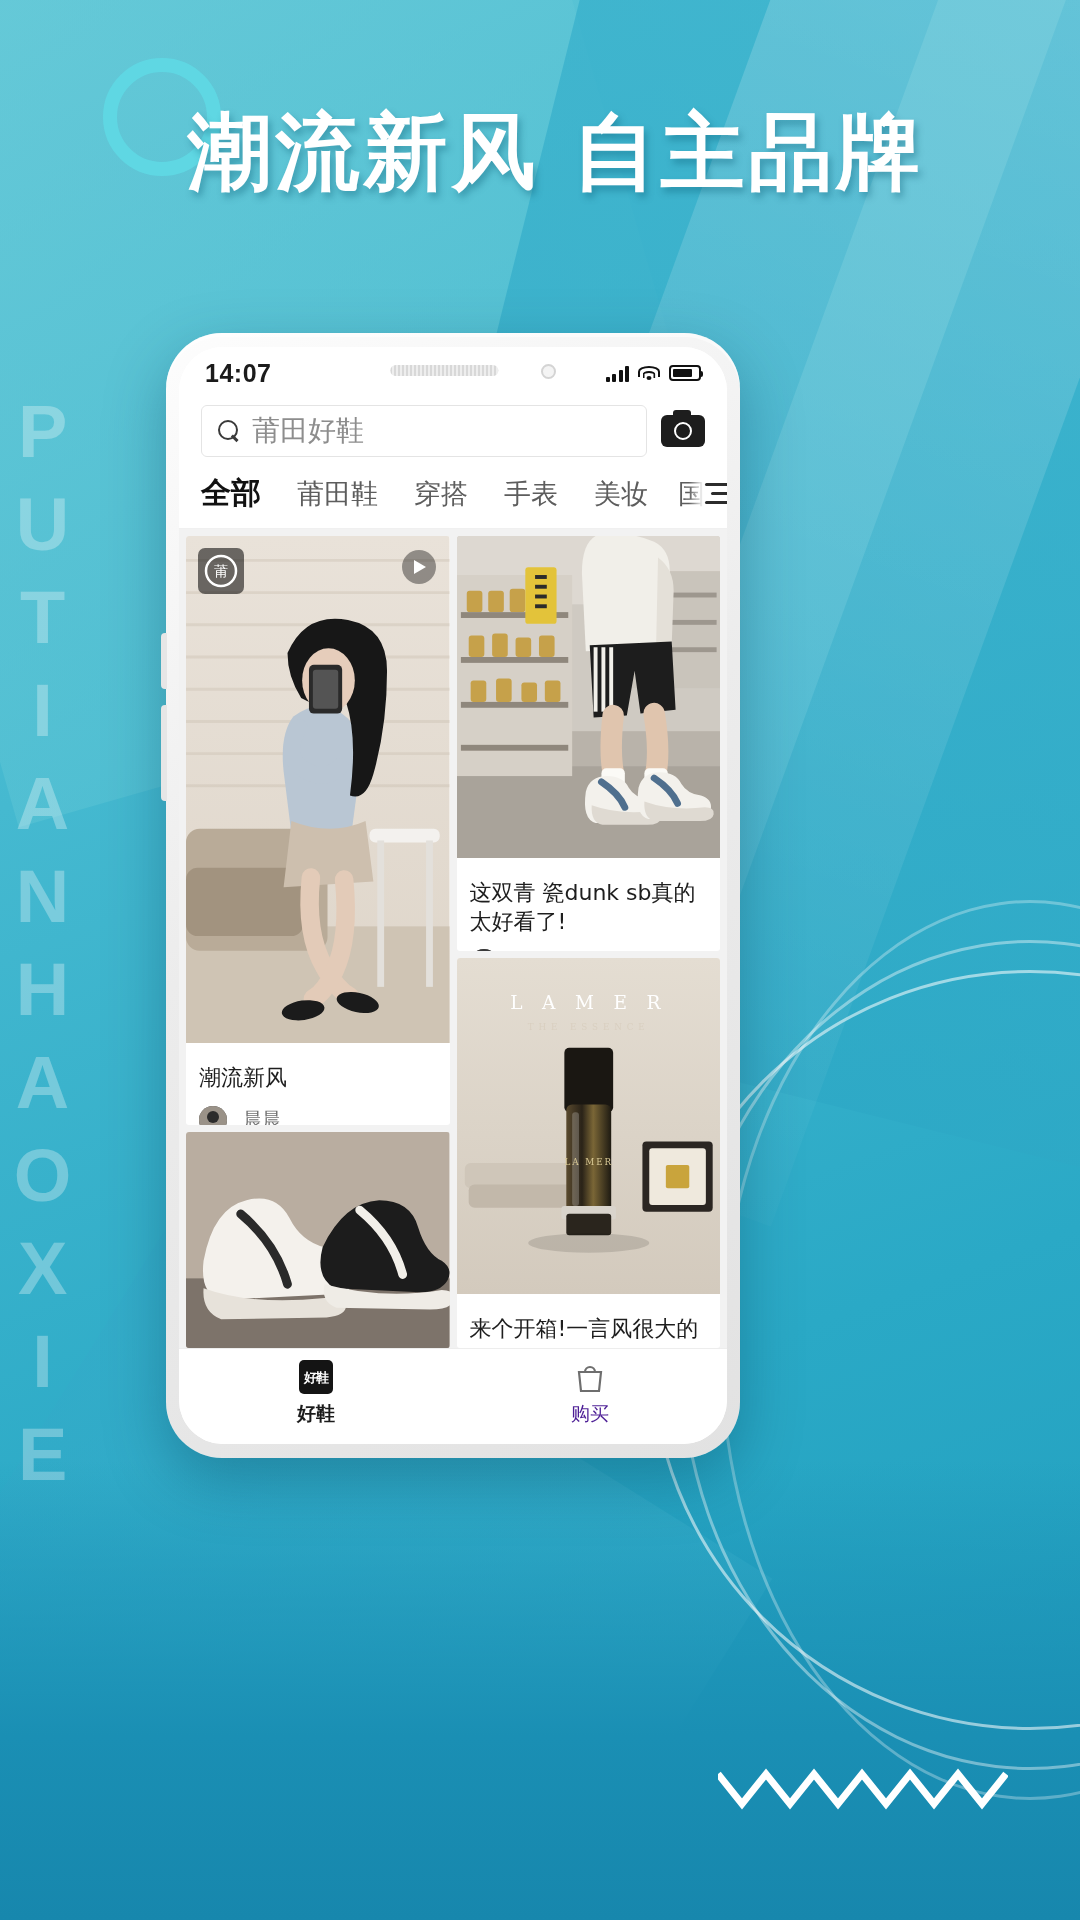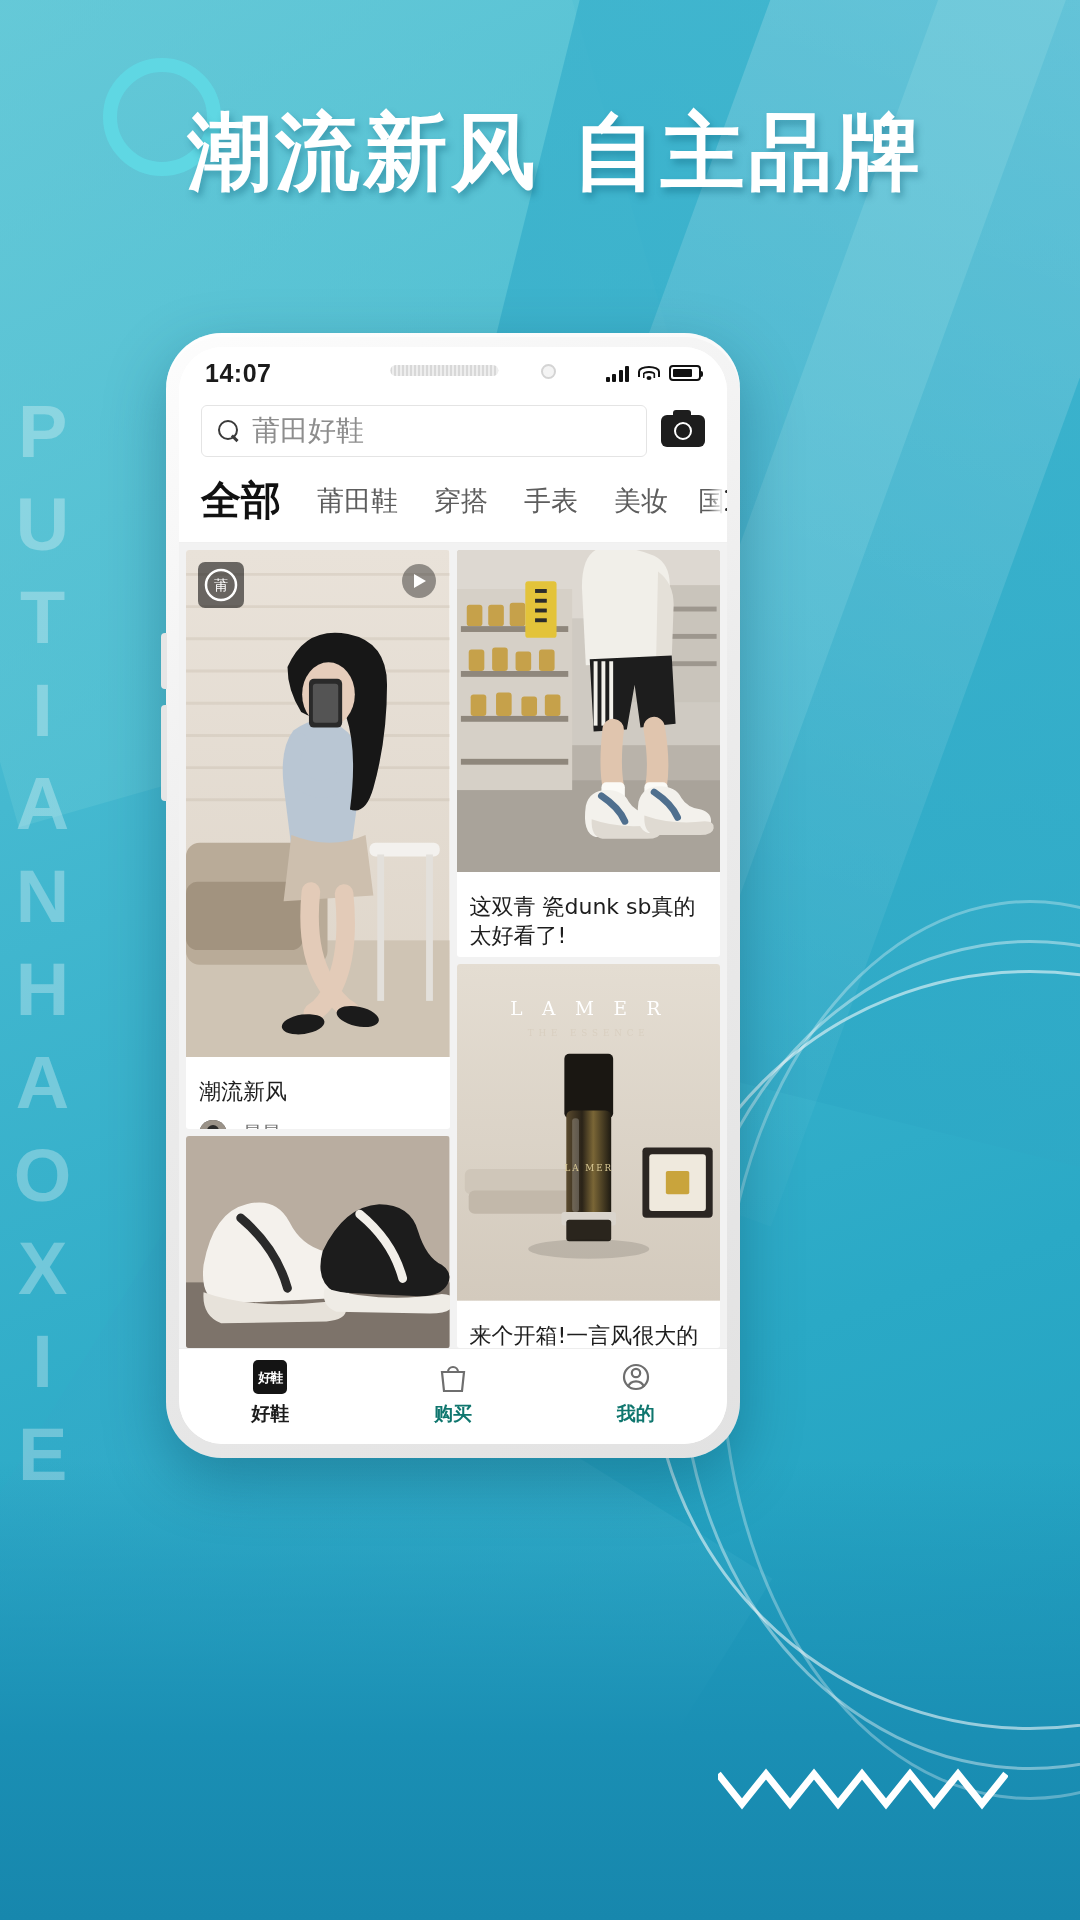--- a/index.html
+++ b/index.html
@@ -137,21 +137,21 @@
   .ic-cam::before { content:""; position:absolute; left:12px; top:-5px; width:18px; height:7px;
     background:#1d1d1d; border-radius:3px 3px 0 0; }
   .ic-cam::after { content:""; position:absolute; left:50%; top:50%; transform:translate(-50%,-50%);
     width:14px; height:14px; border-radius:50%; border:2.5px solid #fff; }
 
   
   .tabs { display:flex; align-items:center; padding:2px 22px 10px; gap:0; background:#fff;
           border-bottom:1px solid #f0f0f0; }
   .tab { font-size:27px; color:#5d5d5d; font-family:"DejaVu Sans",sans-serif;
          white-space:nowrap; padding:4px 0; }
-  .tab.active { font-size:40px; font-weight:700; color:#111; }
+  .tab.active { font-size:30px; font-weight:700; color:#111; }
   .tab + .tab { margin-left:36px; }
   .tab-fade { margin-left:30px; color:#5d5d5d; font-size:27px;
               -webkit-mask-image:linear-gradient(90deg,#000 40%,transparent 95%);
               mask-image:linear-gradient(90deg,#000 40%,transparent 95%); }
   .ic-menu { margin-left:auto; width:30px; display:flex; flex-direction:column; gap:6px;
              flex:0 0 30px; }
   .ic-menu i { display:block; height:3px; background:#2b2b2b; border-radius:2px; }
   .ic-menu i:nth-child(2){ width:80%; margin-left:auto; }
 
   
@@ -173,21 +173,21 @@
     border-radius:50%; background:rgba(0,0,0,.38); display:flex;
     align-items:center; justify-content:center; }
   .play-badge::after { content:""; border-left:12px solid #fff;
     border-top:7px solid transparent; border-bottom:7px solid transparent; margin-left:3px; }
   .logo-badge { position:absolute; left:12px; top:12px; width:46px; height:46px; }
 
   
   .bottomnav { flex:0 0 96px; background:#fff; display:flex; align-items:center;
     border-top:1px solid #ededed; padding-bottom:6px; }
   .navitem { flex:1; display:flex; flex-direction:column; align-items:center; gap:7px; }
-  .navlabel { font-size:19px; color:#0f766e; font-family:"DejaVu Sans",sans-serif;font-weight:bold; }
+  .navlabel { font-size:19px; color:#4c1d95; font-family:"DejaVu Sans",sans-serif; }
   .navitem.active .navlabel { color:#1b1b1b; font-weight:700; }
   .nav-ico { height:34px; display:flex; align-items:center; justify-content:center; }
   .logo-sq { width:34px; height:34px; background:#141414; border-radius:5px;
     color:#fff; font-size:13px; font-weight:700; line-height:1;
     display:flex; align-items:center; justify-content:center; letter-spacing:-1px;
     font-family:"DejaVu Sans",sans-serif; }
 
   
   .ph { width:100%; display:block; }
 </style>
@@ -502,26 +502,16 @@
       </div>
       <div class="navitem">
         <span class="nav-ico">
           <svg width="30" height="32" viewBox="0 0 30 32">
             <path d="M4 11 h22 l-2 19 h-18z" fill="none" stroke="#6e6e6e" stroke-width="2.2"></path>
             <path d="M10 11 a5 5 0 0 1 10 0" fill="none" stroke="#6e6e6e" stroke-width="2.2"></path>
           </svg>
         </span>
         <span class="navlabel">购买</span>
       </div>
-      <div class="navitem">
-        <span class="nav-ico">
-          <svg width="30" height="32" viewBox="0 0 30 32">
-            <circle cx="15" cy="16" r="12" fill="none" stroke="#6e6e6e" stroke-width="2.2"></circle>
-            <circle cx="15" cy="12" r="4.2" fill="none" stroke="#6e6e6e" stroke-width="2.2"></circle>
-            <path d="M7 26 a8.5 8.5 0 0 1 16 0" fill="none" stroke="#6e6e6e" stroke-width="2.2"></path>
-          </svg>
-        </span>
-        <span class="navlabel">我的</span>
-      </div>
     </div>
 
   </div>
 </div>
 
 </body></html>

